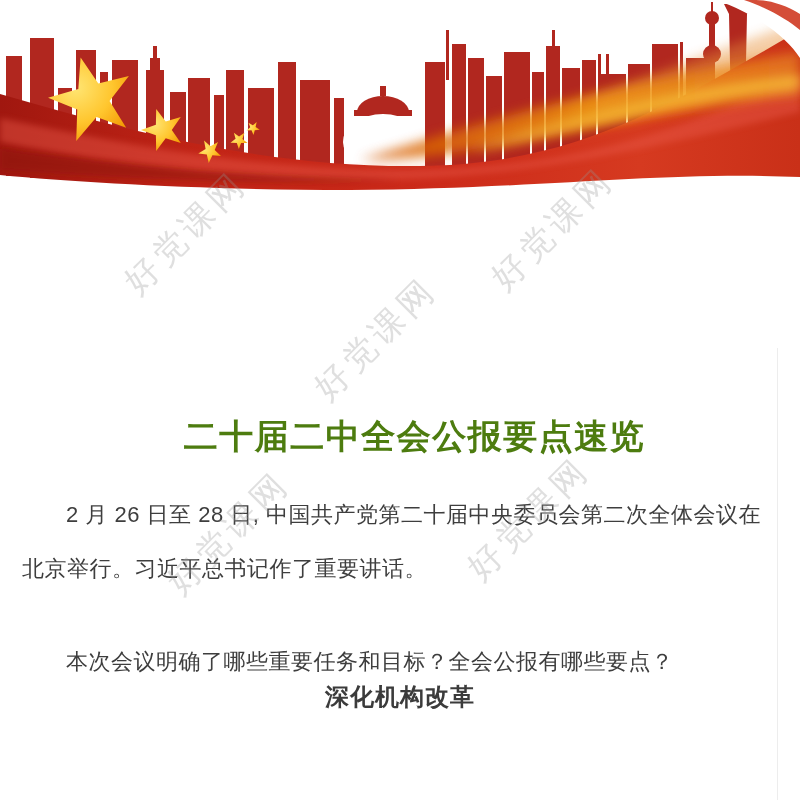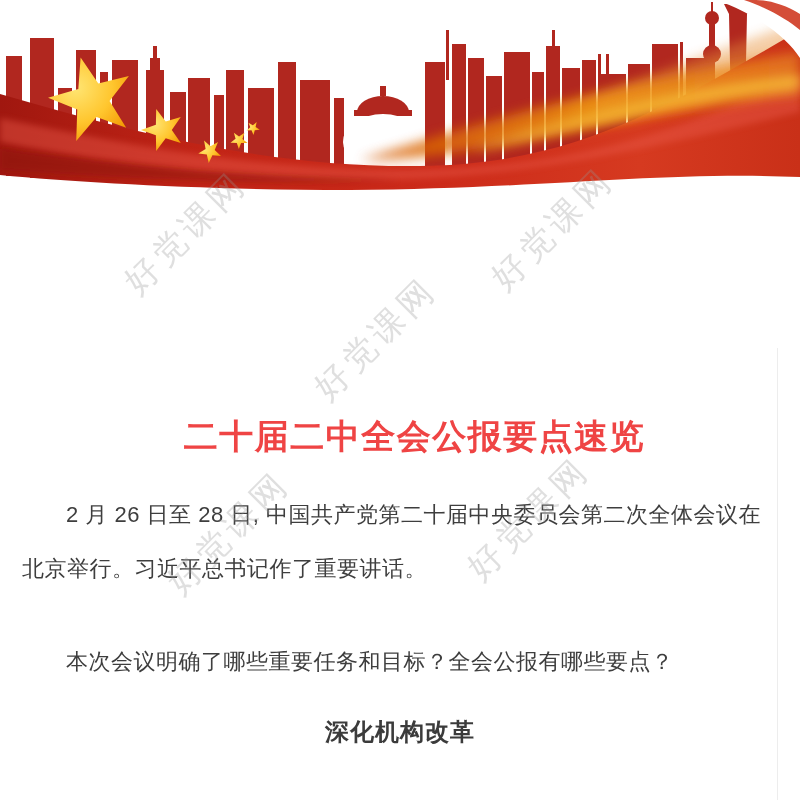--- a/index.html
+++ b/index.html
@@ -24,34 +24,34 @@
   }
   .wm1 { left:75px;  top:210px; }
   .wm2 { left:442px; top:206px; }
   .wm3 { left:265px; top:316px; }
   .wm4 { left:118px; top:510px; }
   .wm5 { left:418px; top:496px; }
 
   .page-title {
     position:absolute; left:0; right:0; top:414px;
     text-align:center;
-    font-size:34px; font-weight:800; color:#ef4444;
+    font-size:34px; font-weight:800; color:#4d7c0f;
     letter-spacing:1.5px; z-index:3; margin:0;padding-left:29px;
   }
   .body-copy { position:absolute; left:22px; right:22px; top:0; z-index:3; }
   .body-copy p {
     margin:0; color:#3e3e3e;
     font-size:22px; line-height:54px;
     text-indent:2em; letter-spacing:0.5px;
     position:absolute; left:0; right:0;
   }
   .para-1 { top:488px; }
   .para-2 { top:635px;font-family:Liberation Serif, serif; }
   .section-heading {
-    position:absolute; left:0; right:0; top:716px;
+    position:absolute; left:0; right:0; top:681px;
     text-align:center;
     font-size:24px; font-weight:800; color:#3b3b3b;
     letter-spacing:1px; z-index:3; margin:0;
   }
   .edge-line {
     position:absolute; left:777px; top:348px; width:1px; height:452px;
     background:#ededed; z-index:2;
   }
 </style>
 </head>

